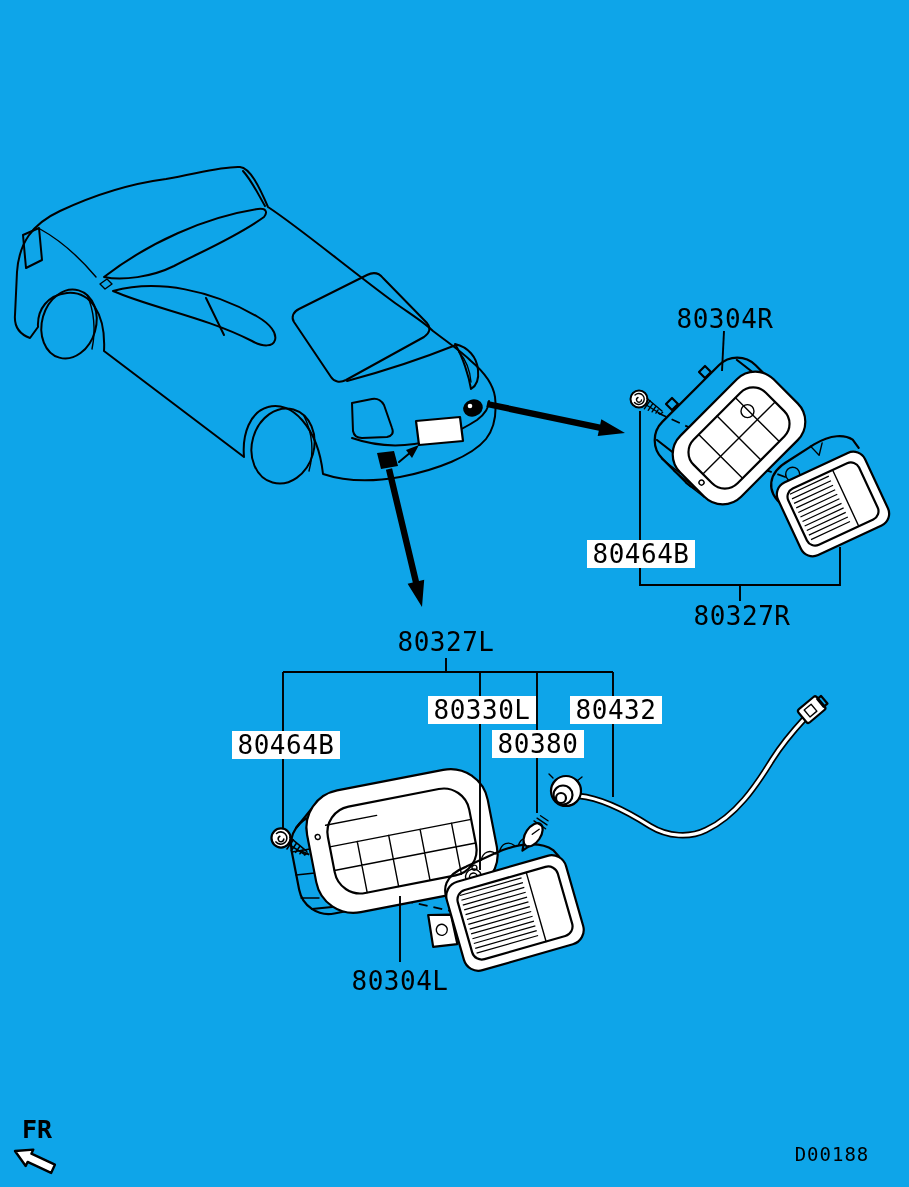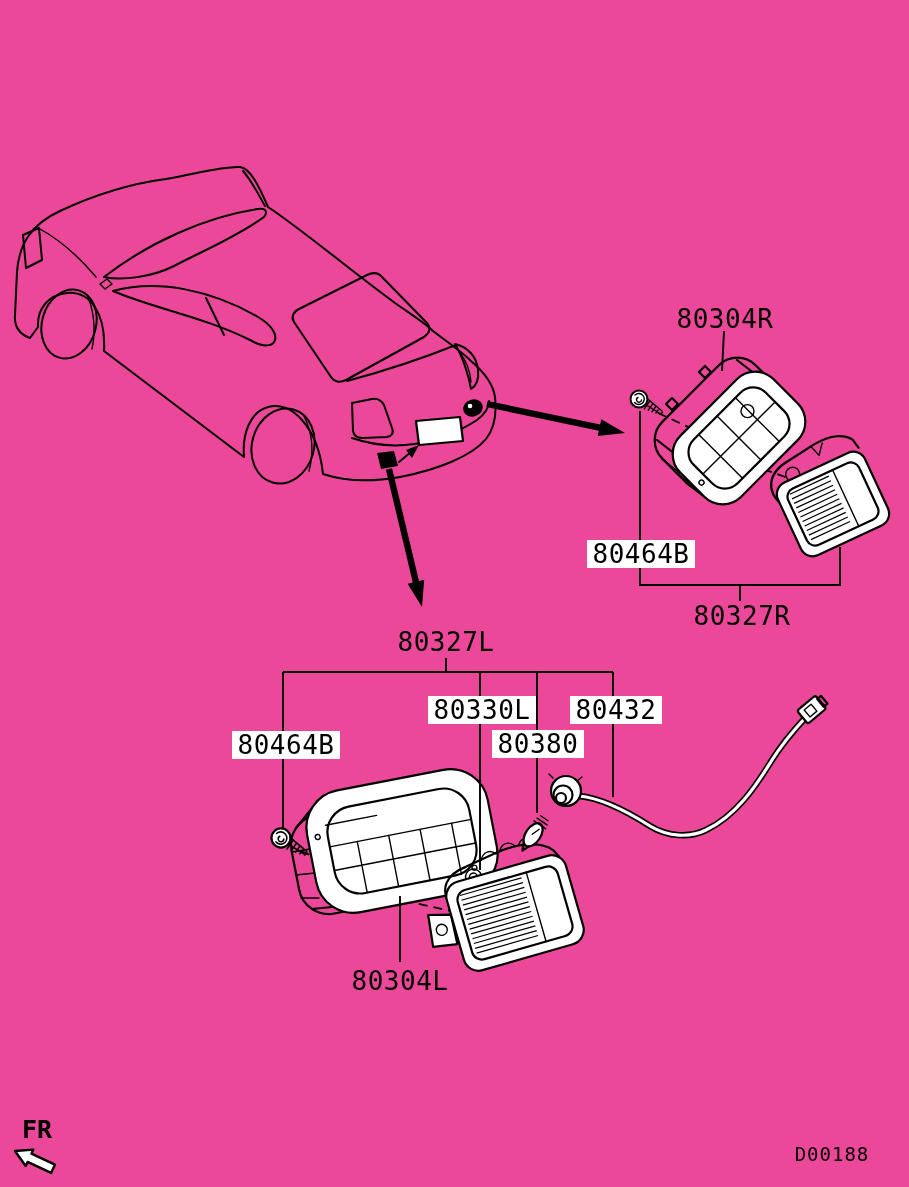--- a/index.html
+++ b/index.html
@@ -1,16 +1,16 @@
 <!DOCTYPE html>
 <html><head>
 <meta charset="utf-8">
 <style>
   html,body{margin:0;padding:0;background:#ffffff;}
-  .canvas{position:relative;width:909px;height:1187px;background:#ec4899;overflow:hidden;
+  .canvas{position:relative;width:909px;height:1187px;background:#0ea5e9;overflow:hidden;
           font-family:"DejaVu Sans Mono", monospace;}
   svg{display:block;}
   .ln{stroke:#000;stroke-width:2;fill:none;stroke-linecap:round;stroke-linejoin:round;}
   .ln-thin{stroke:#000;stroke-width:1.4;fill:none;stroke-linecap:round;stroke-linejoin:round;}
   .part{stroke:#000;stroke-width:2.2;fill:none;stroke-linecap:round;stroke-linejoin:round;}
   .part-w{stroke:#000;stroke-width:2.2;fill:#ffffff;stroke-linejoin:round;}
   .dash{stroke:#000;stroke-width:1.8;fill:none;stroke-dasharray:9 6;}
   .leader{stroke:#000;stroke-width:1.9;fill:none;}
   .hatch{stroke:#000;stroke-width:1.2;fill:none;}
   .blk{fill:#000;stroke:none;}

